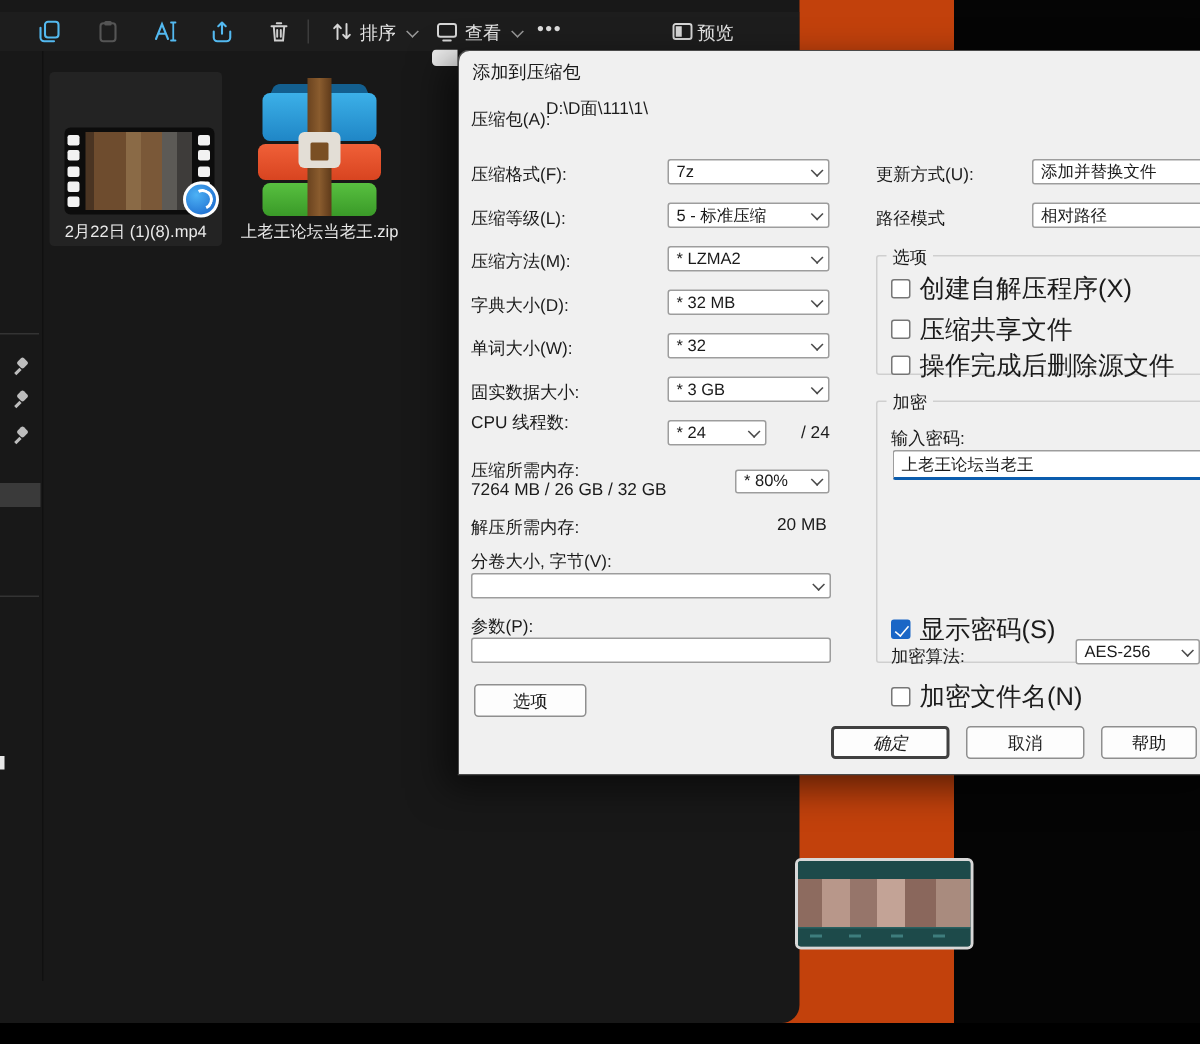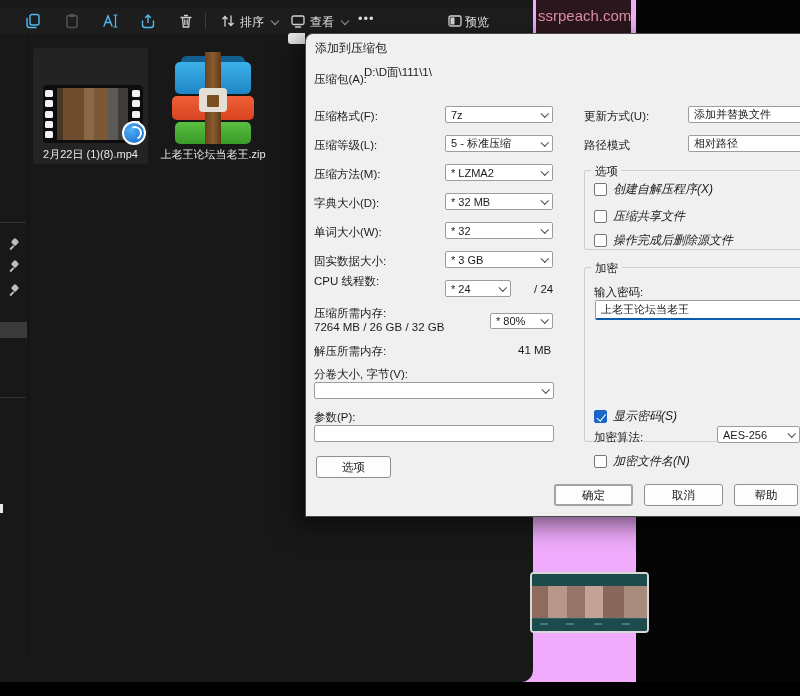--- a/index.html
+++ b/index.html
@@ -1,19 +1,19 @@
 <!DOCTYPE html>
 <html><head>
 <meta charset="utf-8">
 <style>
   * { margin:0; padding:0; box-sizing:border-box; }
   html,body { width:800px; height:696px; overflow:hidden; background:#050505;
     font-family:"Liberation Sans","DejaVu Sans",sans-serif; }
   .abs { position:absolute; }
-  #stage { position:relative; width:636px; height:696px; background:#f0abfc; }
+  #stage { position:relative; width:636px; height:696px; background:#c2410c; }
 
   
   #explorer { position:absolute; left:0; top:0; width:533px; height:682px;
     background:#181818; border-bottom-right-radius:12px; overflow:hidden; }
   #exp-toolbar { position:absolute; left:0; top:8px; width:533px; height:26px; background:#1d1d1d; }
   .tbi { position:absolute; top:4px; width:18px; height:18px; display:flex; align-items:center; justify-content:center; }
   .tbtxt { position:absolute; top:6px; font-size:12px; color:#e6e6e6; white-space:nowrap; }
   .tbsep { position:absolute; top:5px; width:1px; height:16px; background:#3c3c3c; }
   .chev-dn { display:inline-block; width:6px; height:6px; border-right:1.3px solid #9a9a9a;
     border-bottom:1.3px solid #9a9a9a; transform:rotate(45deg); }
@@ -97,29 +97,29 @@
   .lbl { position:absolute; font-size:11.5px; color:#1b1b1b; white-space:nowrap; }
   .combo { position:absolute; background:#fff; border:1px solid #9d9d9d; border-radius:2px;
     display:flex; align-items:center; padding:0 5px; font-size:11px; color:#1a1a1a; }
   .combo .chv { margin-left:auto; width:5.5px; height:5.5px; border-right:1.2px solid #4a4a4a;
     border-bottom:1.2px solid #4a4a4a; transform:rotate(45deg) translate(-1px,-1px); flex:none; }
   .tinput { position:absolute; background:#fff; border:1px solid #9d9d9d; border-radius:2px;
     font-size:11px; color:#1a1a1a; display:flex; align-items:center; padding:0 5px; }
   .tinput.focused { border-color:#9d9d9d; border-bottom:2px solid #0b5cad; }
   .btn { position:absolute; background:#fdfdfd; border:1px solid #8f8f8f; border-radius:3px;
     font-size:11.5px; color:#1a1a1a; display:flex; align-items:center; justify-content:center; }
-  .btn.primary { border:2px solid #a3a3a3; }
+  .btn.primary { border:2px solid #404040;font-style:italic; }
   .group { position:absolute; border:1px solid #cfcfcf; border-radius:2px; }
   .gtitle { position:absolute; top:-7px; left:6px; background:#f0f0f0; padding:0 4px; font-size:11.5px; color:#1b1b1b; }
   .cbrow { position:absolute; display:flex; align-items:center; gap:6px; }
   .cb { width:13px; height:13px; border:1px solid #767676; border-radius:2px; background:#fff; position:relative; flex:none; }
   .cb.checked { background:#1a66c6; border-color:#1a66c6; }
   .cb.checked::after { content:""; position:absolute; left:4px; top:1px; width:3.5px; height:7.5px;
     border-right:1.6px solid #fff; border-bottom:1.6px solid #fff; transform:rotate(40deg); }
-  .cblbl { font-size:12px; color:#1b1b1b; white-space:nowrap;font-style:italic; }
+  .cblbl { font-size:17px; color:#1b1b1b; white-space:nowrap; }
 
   #bottom-strip { position:absolute; left:0; top:682px; width:800px; height:14px; background:#000; }
 </style>
 </head>
 <body>
 
 <div id="stage">
 
   <div id="explorer">
 
@@ -223,23 +223,20 @@
         <div class="rar-strap"></div>
         <div class="rar-buckle"></div>
       </div>
       <div class="tile-label" style="top:99px">上老王论坛当老王.zip</div>
     </div>
 
   </div>
 
   <div id="tooltip-frag"></div>
 
-  <div id="browser-frag">
-    <span id="browser-url">ssrpeach.com</span>
-  </div>
 
   <div id="timeline-clip">
     <div class="clip-top"></div>
     <div class="clip-frames"></div>
     <div class="clip-bottom">
       <span style="left:8px"></span>
         <span style="left:34px"></span>
         <span style="left:62px"></span>
         <span style="left:90px"></span>
     </div>
@@ -295,21 +292,21 @@
     <span class="lbl" style="left:228px; top:249px">/ 24</span>
 
     <span class="lbl" style="left:8px; top:272px">压缩所需内存:</span>
     <span class="lbl" style="left:8px; top:287px">7264 MB / 26 GB / 32 GB</span>
     <div class="combo" style="left:184px; top:279px; width:63px; height:16px">
       <span>* 80%</span>
         <span class="chv"></span>
       </div>
 
     <span class="lbl" style="left:8px; top:310px">解压所需内存:</span>
-    <span class="lbl" style="left:212px; top:310px">41 MB</span>
+    <span class="lbl" style="left:212px; top:310px">20 MB</span>
 
     <span class="lbl" style="left:8px; top:333px">分卷大小, 字节(V):</span>
     <div class="combo" style="left:8px; top:348px; width:240px; height:17px">
       <span></span>
         <span class="chv"></span>
       </div>
 
     <span class="lbl" style="left:8px; top:376px">参数(P):</span>
     <div class="tinput" style="left:8px; top:391px; width:240px; height:17px">
       <span></span>

